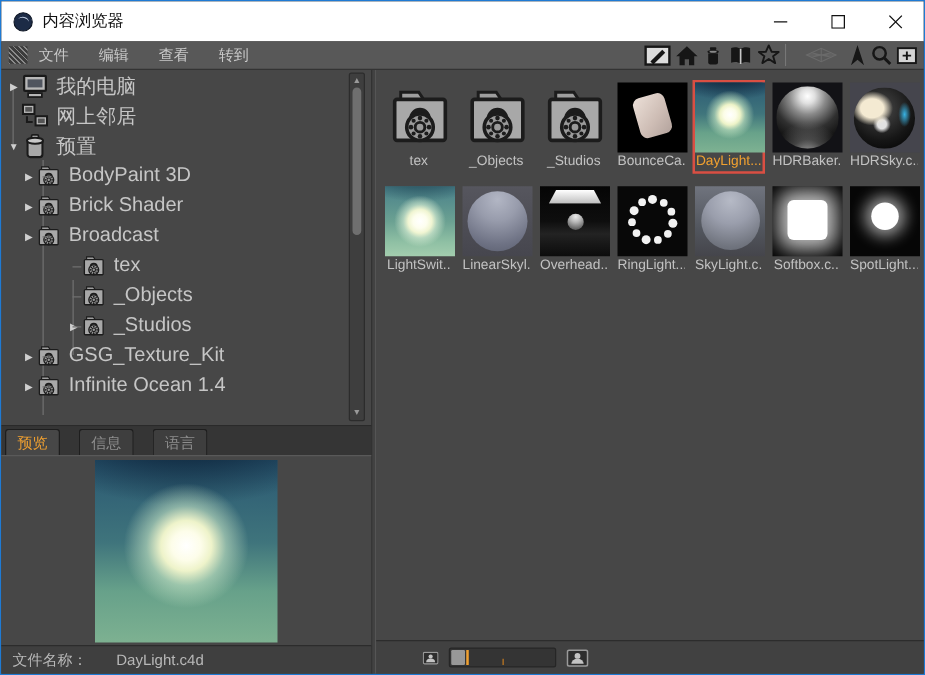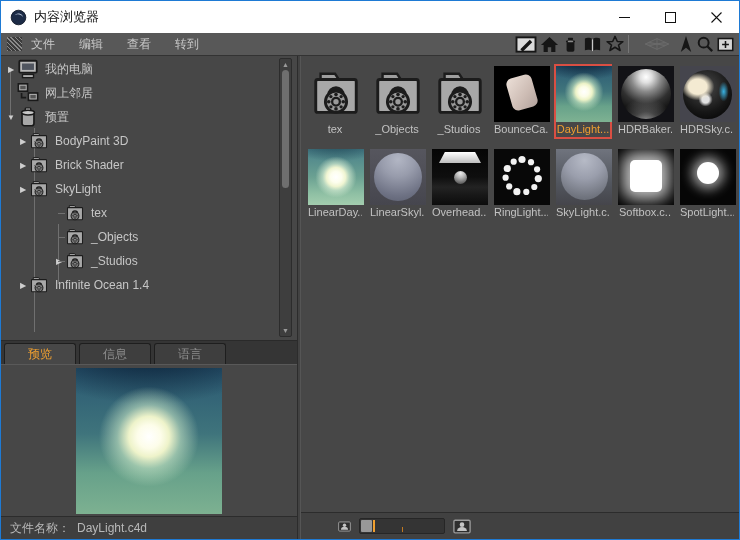--- a/index.html
+++ b/index.html
@@ -27,44 +27,44 @@
   .content{flex:1 1 auto; display:flex; min-height:0;}
   .left-panel{width:297px; flex:0 0 auto; display:flex; flex-direction:column; background:#474747; border-right:1px solid #2c2c2c;}
   .divider{width:3px; background:#424242; border-right:1px solid #555; flex:0 0 auto;}
   .right-panel{flex:1 1 auto; position:relative; background:#474747; min-width:0;}
   
   .tree{height:285px; flex:0 0 auto; position:relative; overflow:hidden; padding-top:1px; border-bottom:1px solid #2a2a2a;}
   .trow{height:24px; display:flex; align-items:center; position:relative;}
   .trow .arrow{width:12px; font-size:8px; color:#cfcfcf; text-align:center; flex:0 0 auto; cursor:default;}
   .trow .arrow.none{visibility:hidden;}
   .trow .ticon{flex:0 0 auto; margin-right:6px; display:flex;}
-  .tlabel{font-size:12px; color:#c6c6c6; white-space:nowrap;}
+  .tlabel{font-size:16px; color:#c6c6c6; white-space:nowrap;}
   .tlabel.sel{background:#6a6a6a; border:1px solid #a2a2a2; padding:0 3px; color:#e8e8e8;}
   .trow.l0{padding-left:4px;} .trow.l1{padding-left:16px;} .trow.l2{padding-left:52px;}
   .trow.l1::before,.trow.l2::before{content:""; position:absolute; top:50%; height:1px; width:7px; background:#707070;}
   .trow.l1::before{left:33px;} .trow.l2::before{left:57px;}
   .vline{position:absolute; width:1px; background:#707070;}
   .v1{left:9px; top:13px; height:47px;} .v2{left:33px; top:72px; height:204px;} .v3{left:57px; top:168px; height:60px;}
   .tree-scroll{position:absolute; right:5px; top:2px; bottom:3px; width:13px; background:#3e3e3e; border:1px solid #2c2c2c; border-radius:2px;}
   .scroll-arrow{position:absolute; left:0; width:100%; height:11px; color:#9a9a9a; font-size:7px; text-align:center; line-height:11px; cursor:default;}
   .scroll-arrow.up{top:0;} .scroll-arrow.down{bottom:0;}
   .scroll-thumb{position:absolute; left:2px; top:11px; width:7px; height:118px; background:#6f6f6f; border-radius:4px; cursor:default;}
   
   .tabstrip{height:23px; flex:0 0 auto; background:#353535; display:flex; align-items:flex-end; padding-left:3px;}
-  .tab{height:21px; padding:0 23px; display:flex; align-items:center; font-size:12px; margin-right:3px;
+  .tab{height:21px; padding:0 9px; display:flex; align-items:center; font-size:12px; margin-right:15px;
        border:1px solid #1e1e1e; border-bottom:none; border-radius:3px 3px 0 0; background:#3e3e3e; color:#8e8e8e; cursor:default;}
   .tab.active{background:#474747; color:#f0a030;}
   
   .preview-area{height:152px; flex:0 0 auto; position:relative; background:#474747; border-top:1px solid #595959;}
   .preview-img{position:absolute; left:75px; top:3px; width:146px; height:146px;
     background:
       radial-gradient(circle at 50% 47%, #ffffff 0%, #fdfdea 11%, #eef3ca 19%, rgba(195,226,195,.6) 30%, rgba(150,200,170,0) 47%),
       radial-gradient(170% 95% at 50% -32%, rgba(10,30,52,.8) 28%, rgba(10,30,52,0) 60%),
       linear-gradient(180deg,#2a5872 0%,#3f747c 45%,#67a18a 72%,#7db191 100%);}
-  .statusbar{flex:1 1 auto; background:#3f3f3f; border-top:1px solid #2c2c2c; display:flex; align-items:center; padding-left:9px; gap:7px;}
+  .statusbar{flex:1 1 auto; background:#3f3f3f; border-top:1px solid #2c2c2c; display:flex; align-items:center; padding-left:9px; gap:23px;}
   .statusbar span{font-size:12px; color:#b8b8b8; white-space:nowrap;}
   
   .grid{position:absolute; top:0; left:0; right:0; bottom:27px; overflow:hidden;
         display:flex; flex-wrap:wrap; align-content:flex-start; padding:6px 0 0 3px;}
   .cell{width:58px; margin:2px 2px 6px 2px; border:2px solid transparent; cursor:default;}
   .cell.selected{border-color:#d94f43;}
   .thumb{width:56px; height:56px; position:relative; overflow:hidden; margin:0 auto;}
   .g-label{font-size:11px; color:#c2c2c2; text-align:center; white-space:nowrap; overflow:hidden; margin-top:1px; height:14px;}
   .cell.selected .g-label{color:#f0a030;}
   .t-folder{display:flex; align-items:center; justify-content:center;}
@@ -353,21 +353,21 @@
             </span>
             <span class="tlabel">Brick Shader</span>
           </div>
           <div class="trow l1">
             <span class="arrow collapsed">▶</span>
             <span class="ticon">
               <svg width="20" height="20">
                 <use href="#sym-folderlock"></use>
               </svg>
             </span>
-            <span class="tlabel">SkyLight</span>
+            <span class="tlabel">Broadcast</span>
           </div>
           <div class="trow l2">
             <span class="arrow none">▶</span>
             <span class="ticon">
               <svg width="20" height="20">
                 <use href="#sym-folderlock"></use>
               </svg>
             </span>
             <span class="tlabel">tex</span>
           </div>
@@ -381,20 +381,29 @@
             <span class="tlabel">_Objects</span>
           </div>
           <div class="trow l2">
             <span class="arrow collapsed">▶</span>
             <span class="ticon">
               <svg width="20" height="20">
                 <use href="#sym-folderlock"></use>
               </svg>
             </span>
             <span class="tlabel">_Studios</span>
+          </div>
+          <div class="trow l1">
+            <span class="arrow collapsed">▶</span>
+            <span class="ticon">
+              <svg width="20" height="20">
+                <use href="#sym-folderlock"></use>
+              </svg>
+            </span>
+            <span class="tlabel">GSG_Texture_Kit</span>
           </div>
           <div class="trow l1">
             <span class="arrow collapsed">▶</span>
             <span class="ticon">
               <svg width="20" height="20">
                 <use href="#sym-folderlock"></use>
               </svg>
             </span>
             <span class="tlabel">Infinite Ocean 1.4</span>
           </div>
@@ -457,21 +466,21 @@
           <div class="cell">
             <div class="thumb t-hdrbaker"></div>
             <div class="g-label">HDRBaker..</div>
           </div>
           <div class="cell">
             <div class="thumb t-hdrsky"></div>
             <div class="g-label">HDRSky.c..</div>
           </div>
           <div class="cell">
             <div class="thumb t-linearday"></div>
-            <div class="g-label">LinearDay..</div>
+            <div class="g-label">LightSwit..</div>
           </div>
           <div class="cell">
             <div class="thumb t-linearsky"></div>
             <div class="g-label">LinearSkyl..</div>
           </div>
           <div class="cell">
             <div class="thumb t-overhead"></div>
             <div class="g-label">Overhead..</div>
           </div>
           <div class="cell">

